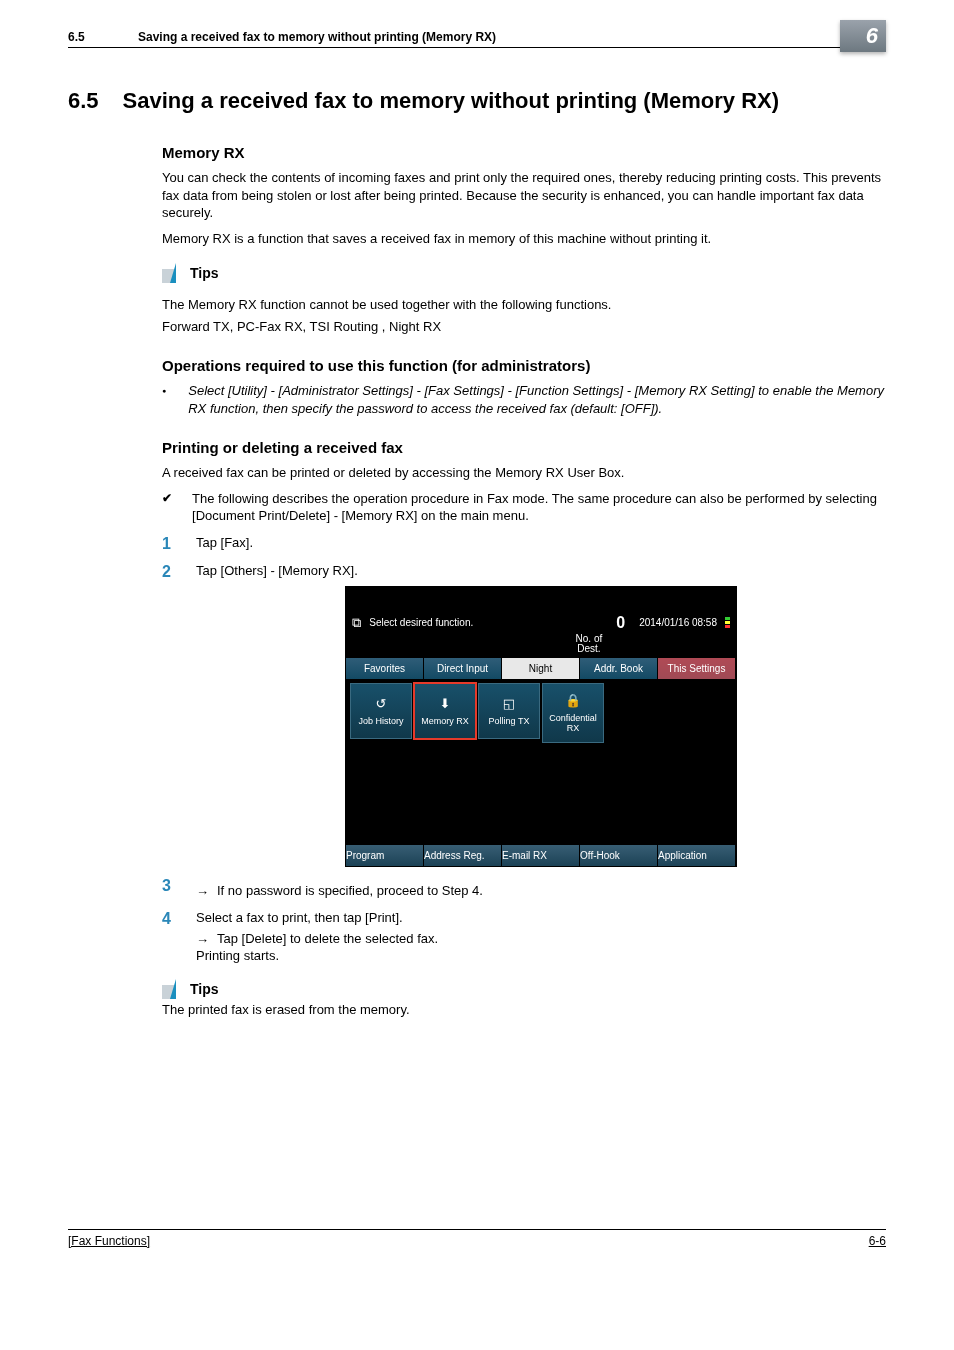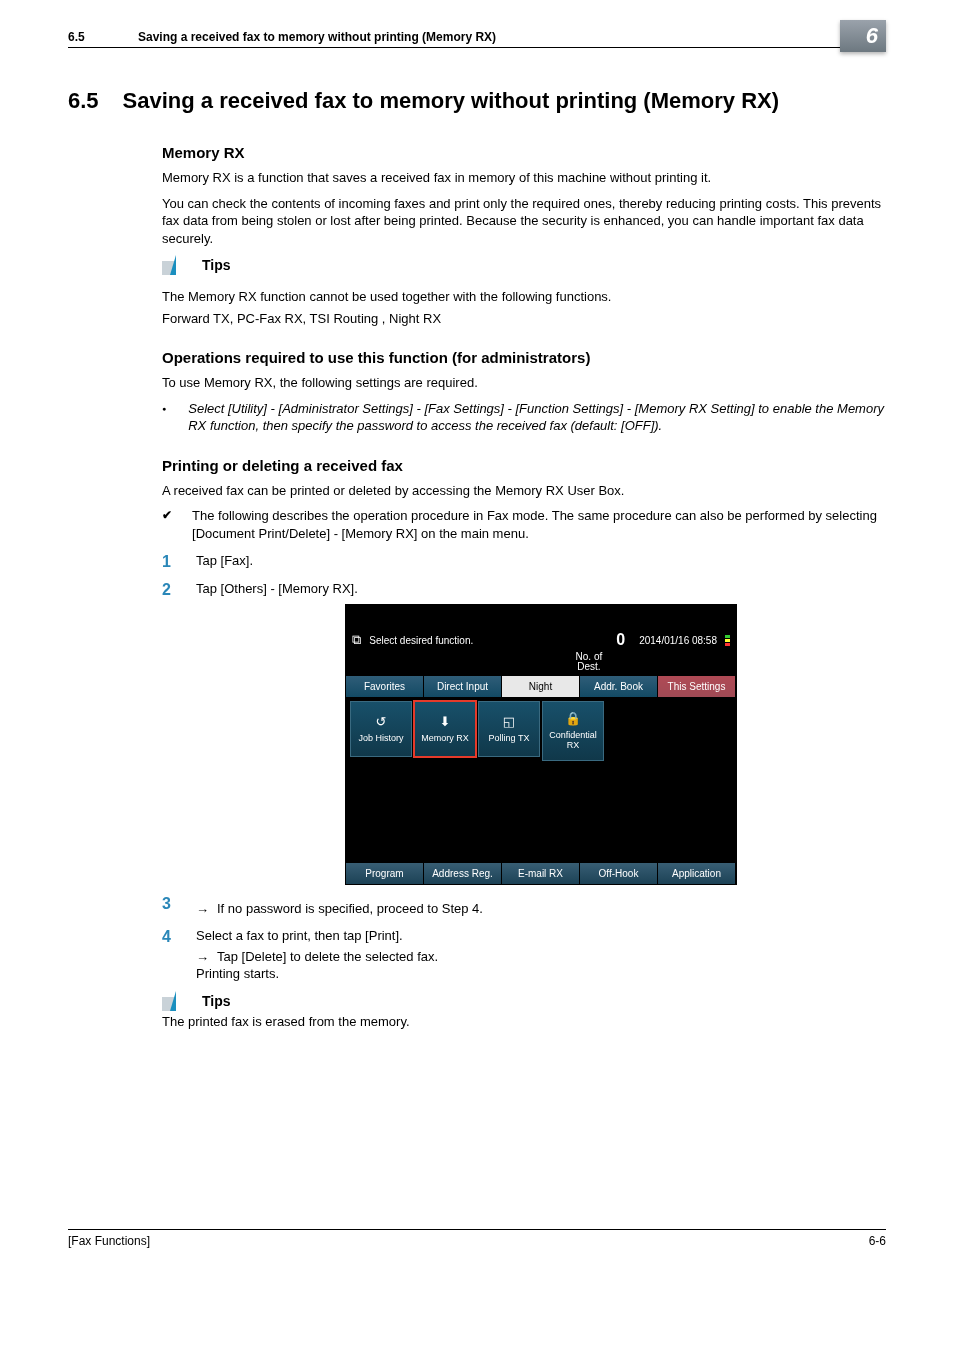--- a/index.html
+++ b/index.html
@@ -70,22 +70,22 @@
     font-size: 15px;
     margin: 22px 0 8px 0;
   }
   p {
     margin: 8px 0;
     line-height: 1.35;
   }
   .tips-row {
     display: flex;
     align-items: center;
-    gap: 18px;
-    margin-top: 2px;
+    gap: 6px;
+    margin-top: 16px;
   }
   .tips-icon {
     width: 22px;
     height: 20px;
     position: relative;
   }
   .tips-icon::before {
     content: "";
     position: absolute;
     left: 0; bottom: 0;
@@ -238,36 +238,36 @@
   .dev-btn.highlight {
     outline: 2px solid #e63a2a;
     outline-offset: -1px;
   }
   .dev-footer {
     display: flex;
     background: #1a1a1a;
   }
   .dev-footer > div {
     flex: 1;
-    text-align: center;
     padding: 5px 0;
     background: linear-gradient(#385e74, #1c4256);
     border-right: 1px solid #000;
     font-size: 10px;
   }
   .footer {
     position: absolute;
     bottom: 36px;
     left: 68px;
     right: 68px;
     border-top: 1px solid #000;
     padding-top: 4px;
     display: flex;
     justify-content: space-between;
     font-size: 12px;
+    text-decoration: underline;
   }
 </style>
 </head>
 <body>
 
 <div class="page">
 
   <div class="running-header">
     <span class="sec-num">6.5</span>
     <span class="sec-title">Saving a received fax to memory without printing (Memory RX)</span>
@@ -275,32 +275,31 @@
   <div class="chapter-tab">6</div>
 
   <h1 class="section-title">
     <span class="num">6.5</span>
     <span>Saving a received fax to memory without printing (Memory RX)</span>
   </h1>
 
   <div class="content-indent">
 
     <h2 class="sub">Memory RX</h2>
+    <p>You can check the contents of incoming faxes and print only the required ones, thereby reducing printing costs. This prevents fax data from being stolen or lost after being printed. Because the security is enhanced, you can handle important fax data securely.</p>
     <p>Memory RX is a function that saves a received fax in memory of this machine without printing it.</p>
-    <p>You can check the contents of incoming faxes and print only the required ones, thereby reducing printing costs. This prevents fax data from being stolen or lost after being printed. Because the security is enhanced, you can handle important fax data securely.</p>
 
     <div class="tips-row">
       <span class="tips-icon"></span>
       <span class="tips-label">Tips</span>
     </div>
     <p style="margin-top:13px">The Memory RX function cannot be used together with the following functions.</p>
     <p style="margin-top:-4px">Forward TX, PC-Fax RX, TSI Routing , Night RX</p>
 
     <h2 class="sub">Operations required to use this function (for administrators)</h2>
-    <p>To use Memory RX, the following settings are required.</p>
     <ul class="bullet">
       <li>
           <span>Select [Utility] - [Administrator Settings] - [Fax Settings] - [Function Settings] - [Memory RX Setting] to enable the Memory RX function, then specify the password to access the received fax (default: [OFF]).</span>
         </li>
     </ul>
 
     <h2 class="sub">Printing or deleting a received fax</h2>
     <p>A received fax can be printed or deleted by accessing the Memory RX User Box.</p>
     <ul class="check">
       <li>

